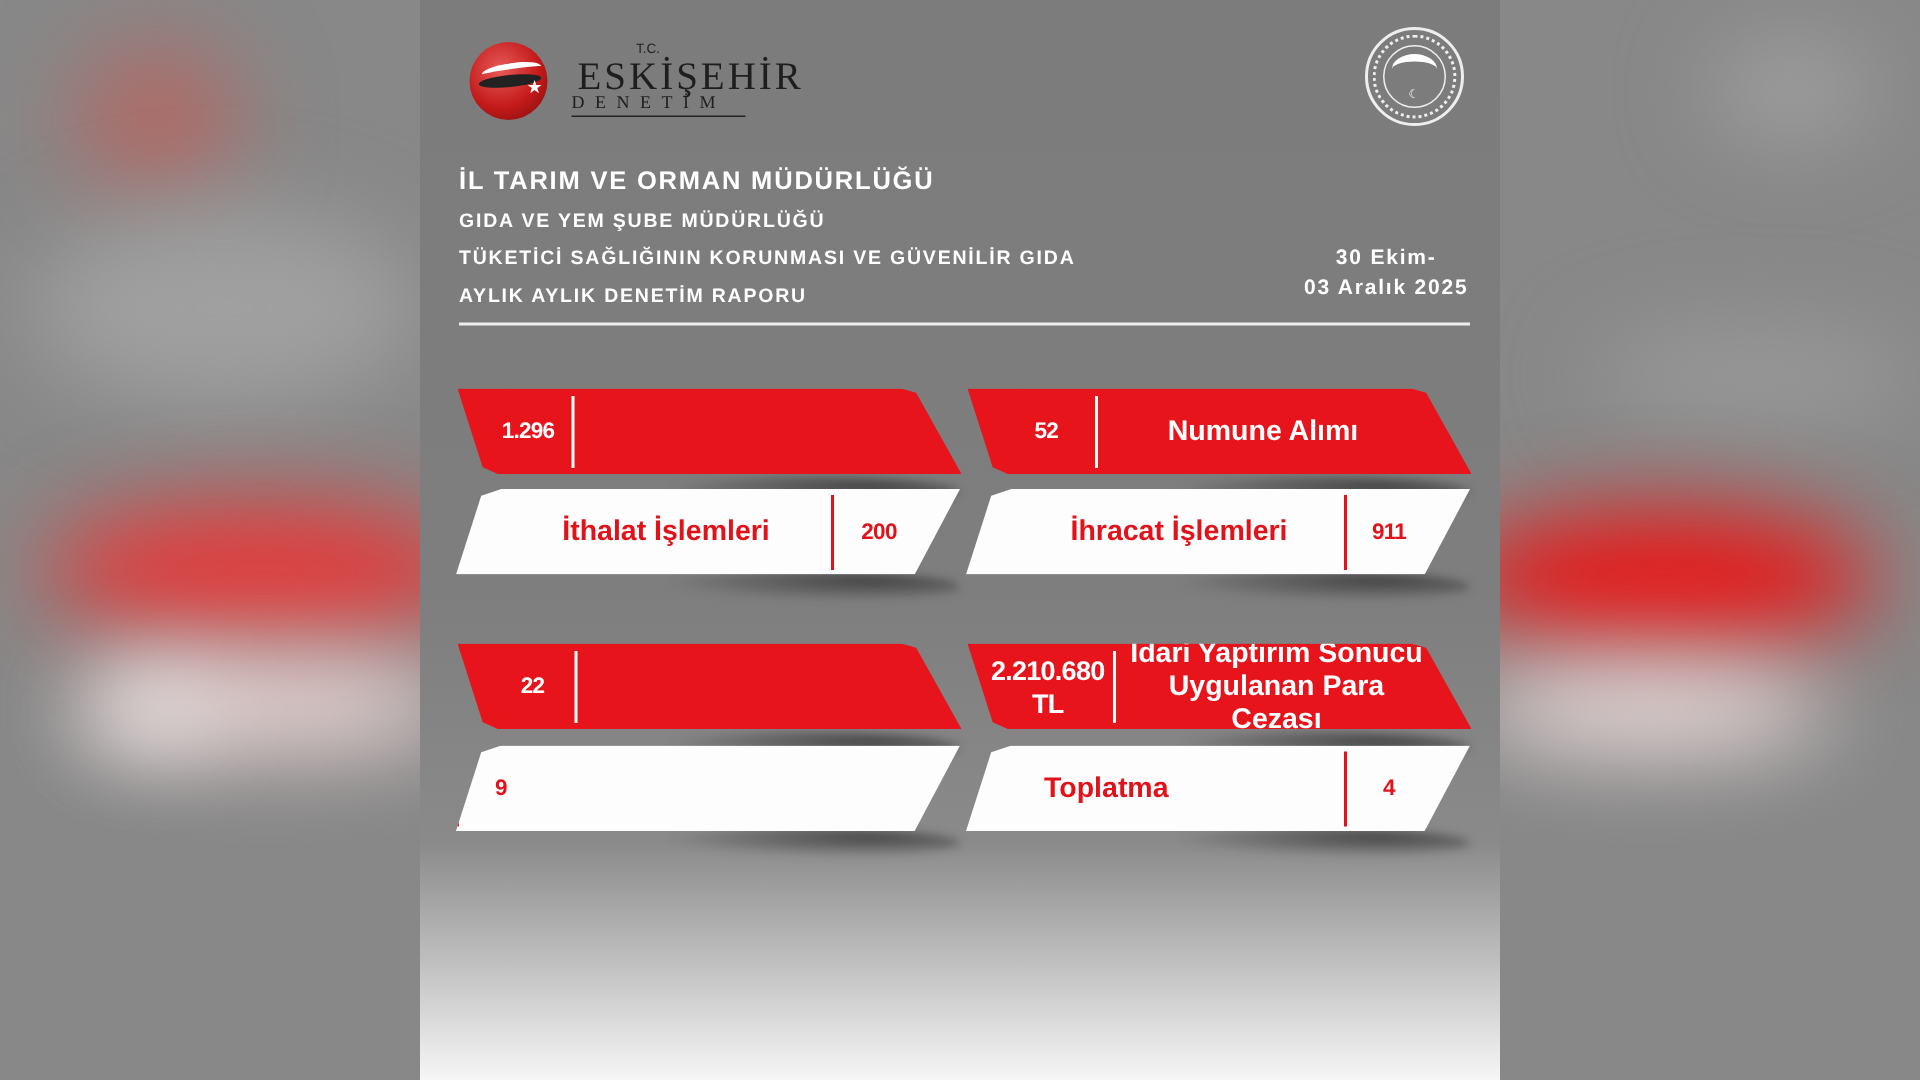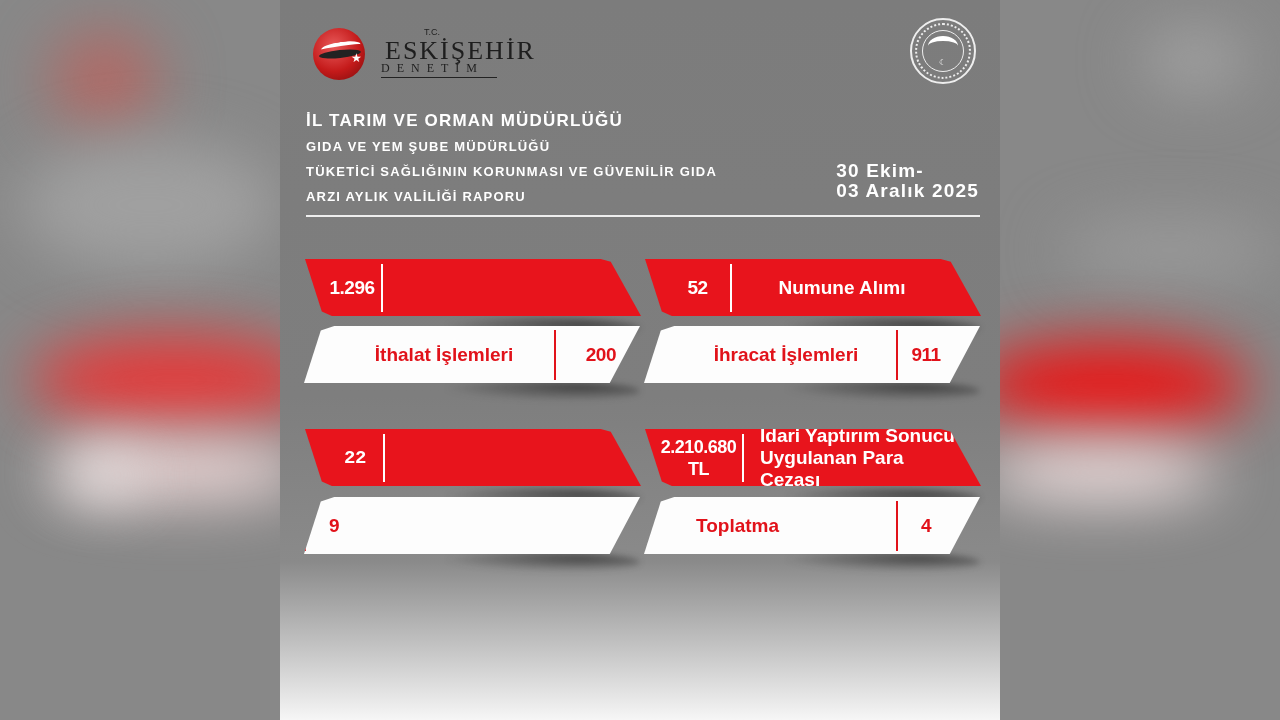--- a/index.html
+++ b/index.html
@@ -62,22 +62,22 @@
       position: absolute; left: 16px; top: 16px; width: 30px; height: 20px;
       border-top: 5px solid #fff; border-radius: 50% 50% 0 0;
     }
     .seal-moon { position: absolute; left: 27px; top: 38px; color: #fff; font-size: 8px; }
 
     
     .titles { position: absolute; left: 26px; top: 108px; color: #fff; font-weight: bold; letter-spacing: 1.2px; }
     .title-main { font-size: 17px; line-height: 26px; }
     .title-sub { font-size: 13px; line-height: 25px; }
     .date {
-      position: absolute; right: 21px; top: 161px; text-align: left; color: #fff;
-      font-weight: bold; font-size: 19px; line-height: 20px; letter-spacing: 1.2px;
+      position: absolute; right: 21px; top: 161px; text-align: center; color: #fff;
+      font-weight: bold; font-size: 14px; line-height: 20px; letter-spacing: 1.2px;
     }
     .hr { position: absolute; left: 26px; top: 215px; width: 674px; height: 2px; background: #eee; }
 
     
     .card { position: absolute; }
     .bar-red, .bar-white {
       position: absolute; height: 57px;
       display: flex; align-items: center;
     }
     .bar-red {
@@ -90,21 +90,21 @@
       background: #fdfdfd;
       clip-path: polygon(9% 0, 100% 0, 91% 100%, 0 100%, 5% 8%);
       color: #e1121a;
     }
     .shadow {
       position: absolute; height: 20px; border-radius: 50%;
       background: radial-gradient(ellipse at 70% 30%, rgba(30,30,30,0.6), rgba(30,30,30,0) 70%);
       filter: blur(3px);
     }
     .num {
-      font-weight: bold; font-size: 19px; text-align: center;
+      font-weight: bold; font-size: 15px; text-align: center;
       letter-spacing: -0.5px;
     }
     .lbl { font-weight: bold; font-size: 19px; text-align: center; line-height: 22px; }
     .divider-w { width: 2px; height: 48px; background: #fff; }
     .divider-r { width: 2px; height: 50px; background: #e1121a; }
   </style>
 </head>
 <body>
 
 <div class="backdrop left">
@@ -139,41 +139,41 @@
     <div class="seal-dots"></div>
     <div class="seal-inner"></div>
     <div class="seal-arc"></div>
     <span class="seal-moon">☾</span>
   </div>
 
   <div class="titles">
     <div class="title-main">İL TARIM VE ORMAN MÜDÜRLÜĞÜ</div>
     <div class="title-sub">GIDA VE YEM ŞUBE MÜDÜRLÜĞÜ</div>
     <div class="title-sub">TÜKETİCİ SAĞLIĞININ KORUNMASI VE GÜVENİLİR GIDA</div>
-    <div class="title-sub">ARZI AYLIK VALİLİĞİ RAPORU</div>
+    <div class="title-sub">AYLIK AYLIK DENETİM RAPORU</div>
   </div>
 
   <div class="date">
     <div>30 Ekim-</div>
     <div>03 Aralık 2025</div>
   </div>
 
   <div class="hr"></div>
 
   <div class="card">
     <div class="shadow" style="left:160px;top:318px;width:200px;"></div>
     <div class="bar-red" style="left:25px;top:259px;width:336px;">
       <div class="num" style="width:76px;padding-left:18px;">1.296</div>
       <div class="divider-w"></div>
     </div>
     <div class="shadow" style="left:160px;top:381px;width:200px;"></div>
     <div class="bar-white" style="left:24px;top:326px;width:336px;">
       <div class="lbl" style="width:250px;padding-left:30px;">İthalat İşlemleri</div>
       <div class="divider-r"></div>
-      <div class="num" style="width:60px;text-align:right;">200</div>
+      <div class="num" style="width:60px;">200</div>
     </div>
   </div>
 
   <div class="card">
     <div class="shadow" style="left:500px;top:318px;width:200px;"></div>
     <div class="bar-red" style="left:365px;top:259px;width:336px;">
       <div class="num" style="width:85px;padding-left:20px;">52</div>
       <div class="divider-w"></div>
       <div class="lbl" style="width:220px;">Numune Alımı</div>
     </div>
@@ -181,39 +181,39 @@
     <div class="bar-white" style="left:364px;top:326px;width:336px;">
       <div class="lbl" style="width:252px;padding-left:32px;">İhracat İşlemleri</div>
       <div class="divider-r"></div>
       <div class="num" style="width:56px;">911</div>
     </div>
   </div>
 
   <div class="card">
     <div class="shadow" style="left:160px;top:488px;width:200px;"></div>
     <div class="bar-red" style="left:25px;top:429px;width:336px;">
-      <div class="num" style="width:78px;padding-left:22px;font-family:Liberation Mono, monospace;">22</div>
+      <div class="num" style="width:78px;padding-left:22px;">22</div>
       <div class="divider-w"></div>
     </div>
     <div class="shadow" style="left:160px;top:552px;width:200px;"></div>
     <div class="bar-white" style="left:24px;top:497px;width:336px;">
       <div class="divider-r"></div>
       <div class="num" style="width:56px;">9</div>
     </div>
   </div>
 
   <div class="card">
     <div class="shadow" style="left:500px;top:488px;width:200px;"></div>
     <div class="bar-red" style="left:365px;top:429px;width:336px;">
       <div class="num" style="width:95px;padding-left:12px;font-size:18px;line-height:22px;">
         <div>2.210.680</div>
         <div>TL</div>
       </div>
       <div class="divider-w" style="margin-left:2px;"></div>
-      <div class="lbl" style="width:210px;text-align:left;padding-left:4px;margin-left:12px;">
+      <div class="lbl" style="width:210px;text-align:center;padding-left:4px;">
         <div>İdari Yaptırım Sonucu</div>
         <div>Uygulanan Para Cezası</div>
       </div>
     </div>
     <div class="shadow" style="left:500px;top:552px;width:200px;"></div>
     <div class="bar-white" style="left:364px;top:497px;width:336px;">
       <div class="lbl" style="width:252px;text-align:left;padding-left:52px;">Toplatma</div>
       <div class="divider-r"></div>
       <div class="num" style="width:56px;">4</div>
     </div>

